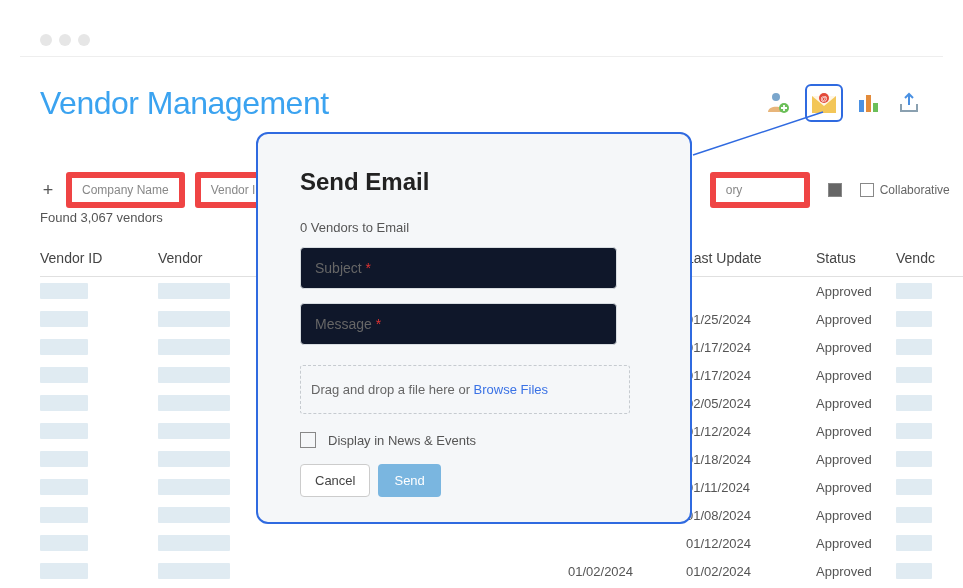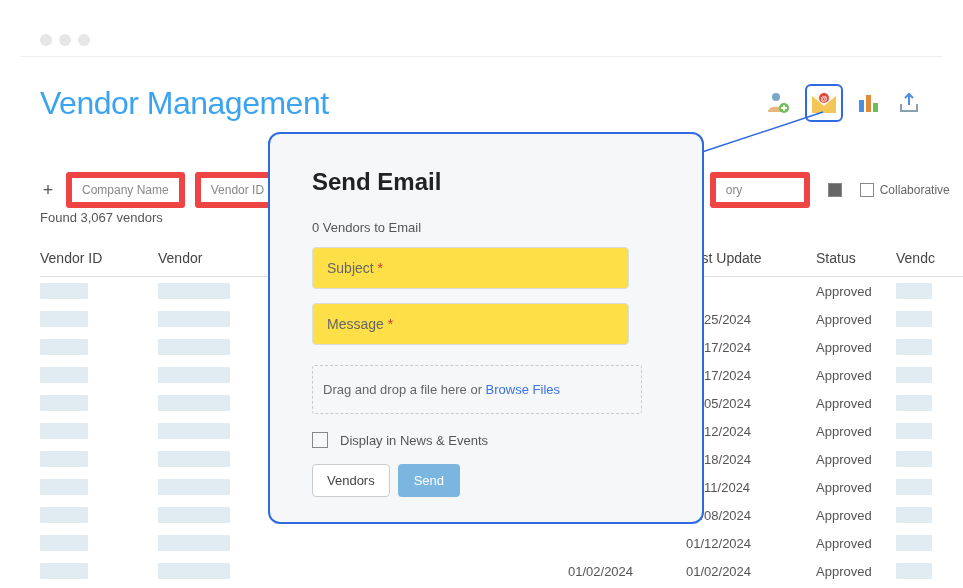--- a/index.html
+++ b/index.html
@@ -39,24 +39,24 @@
   .col-update { width: 130px; }
   .col-status { width: 80px; }
   .col-vend2 { width: 60px; }
   .trow { display:flex; align-items:center; height: 28px; font-size:13px; }
   .bar { background: #e0ebf2; height: 16px; border-radius:1px; }
   .col-id .bar { width: 48px; }
   .col-vendor .bar { width: 72px; }
   .col-vend2 .bar { width: 36px; }
   .cell { color:#555; }
 
-  .modal { position:absolute; left: 268px; top: 132px; width: 436px; height: 392px; background: #f5f7f9; border: 2px solid #2f6ae0; border-radius: 12px; padding: 34px 42px; }
+  .modal { position:absolute; left: 256px; top: 132px; width: 436px; height: 392px; background: #f5f7f9; border: 2px solid #2f6ae0; border-radius: 12px; padding: 34px 42px; }
   .modal h2 { font-size: 24px; font-weight: 700; color:#222; margin-bottom: 24px; }
   .modal .sub { font-size: 13px; color:#555; margin-bottom: 12px; }
-  .field { background:#fde047; border:1px solid #d8dde1; border-radius:4px; padding: 12px 14px; font-size:14px; color:#666; margin-bottom: 14px; width: 317px; }
+  .field { background:#0f172a; border:1px solid #d8dde1; border-radius:4px; padding: 12px 14px; font-size:14px; color:#666; margin-bottom: 14px; width: 317px; }
   .req { color:#d33; }
   .drop { border:1px dashed #c6cbd0; border-radius:3px; text-align:left; padding: 16px 10px; font-size:13px; color:#666; width: 330px; margin-bottom: 18px; margin-top: 20px;}
   .drop a { color:#3a72e5; text-decoration:none; }
   .cbrow { display:flex; align-items:center; gap:12px; font-size:13px; color:#555; margin-bottom: 16px; }
   .cbrow .cb-outline { width:16px; height:16px; }
   .modal-actions { display:flex; gap:8px; }
   .btn-cancel { background:#fff; border:1px solid #ccc; border-radius:4px; padding:8px 14px; font-size:13px; color:#444; cursor:pointer; }
   .btn-send { background:#7ab6e0; border:none; color:#fff; border-radius:4px; padding:8px 16px; font-size:13px; cursor:pointer; }
 
   svg.connector { position:absolute; left:0; top:0; pointer-events:none; }
@@ -307,18 +307,18 @@
       <span>Message</span> <span class="req">*</span>
     </div>
     <div class="drop">
       <span>Drag and drop a file here or </span><a href="#">Browse Files</a>
     </div>
     <div class="cbrow">
       <div class="cb-outline"></div>
       <span>Display in News &amp; Events</span>
     </div>
     <div class="modal-actions">
-      <button class="btn-cancel">Vendors</button>
+      <button class="btn-cancel">Cancel</button>
       <button class="btn-send">Send</button>
     </div>
   </div>
 
 </div>
 
 </body></html>

